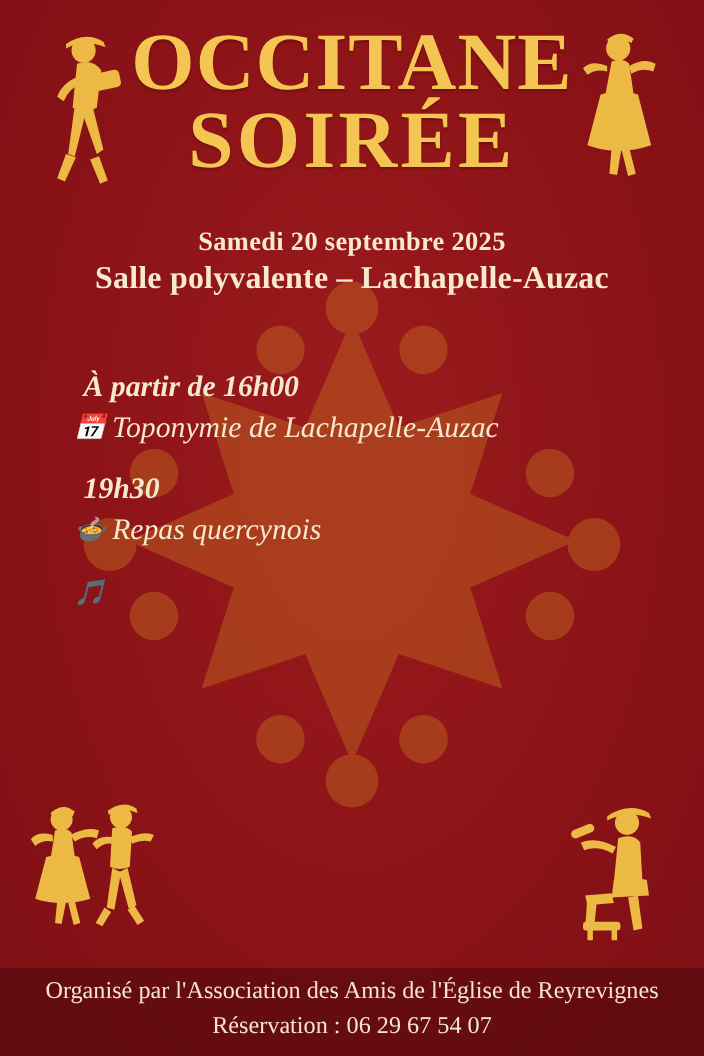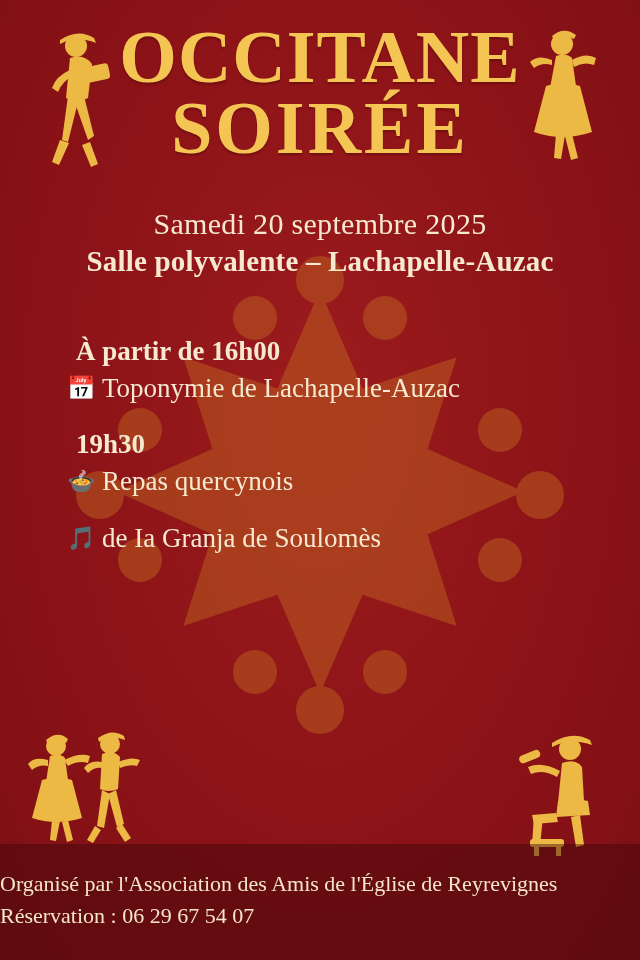--- a/index.html
+++ b/index.html
@@ -58,41 +58,42 @@
 
   .subtitle {
     position: absolute;
     top: 205px;
     left: 0;
     right: 0;
     text-align: center;
     z-index: 3;
   }
   .subtitle .date {
-    font-size: 30px;
-    font-weight: normal;
+    font-size: 24px;
+    font-weight: bold;
     color: #f6e9cf;
     line-height: 1.25;
     letter-spacing: 0.3px;
   }
   .subtitle .venue {
     font-size: 29px;
     font-weight: bold;
     color: #f6e9cf;
     line-height: 1.3;
     letter-spacing: 0.2px;
   }
 
   
   .programme {
     position: absolute;
     top: 335px;
     left: 62px;
     right: 48px;
     z-index: 3;
+    font-style: italic;
   }
   .prog-item { margin-bottom: 22px; }
   .prog-time {
     font-size: 27px;
     font-weight: bold;
     color: #f6e9cf;
     margin-left: 14px;
     line-height: 1.25;
   }
   .prog-row {
@@ -116,25 +117,25 @@
     font-weight: normal;
   }
   .prog-label .l2 { display: block; }
 
   
   .footer {
     position: absolute;
     left: 0;
     right: 0;
     bottom: 0;
-    height: 116px;
+    height: 80px;
     background: rgba(60,6,10,0.45);
     z-index: 4;
-    text-align: left;
-    padding-top: 24px;
+    text-align: center;
+    padding-top: 4px;
     box-sizing: border-box;
   }
   .footer .org {
     font-size: 22px;
     color: #f5e6c8;
     line-height: 1.45;
   }
   .footer .resa {
     font-size: 22px;
     color: #f5e6c8;
@@ -239,21 +240,20 @@
         <div class="prog-label">
           <span>Repas quercynois</span>
         </div>
       </div>
     </div>
 
     <div class="prog-item">
       <div class="prog-row">
         <div class="prog-icon">🎵</div>
         <div class="prog-label">
-          <span class="l2">de Ia Granja de Soulomès</span>
         </div>
       </div>
     </div>
 
   </div>
 
   <div class="fig fig-couple-bl">
     <svg width="150" height="130" viewBox="0 0 150 130" aria-hidden="true">
       <g fill="#edb945">
 

